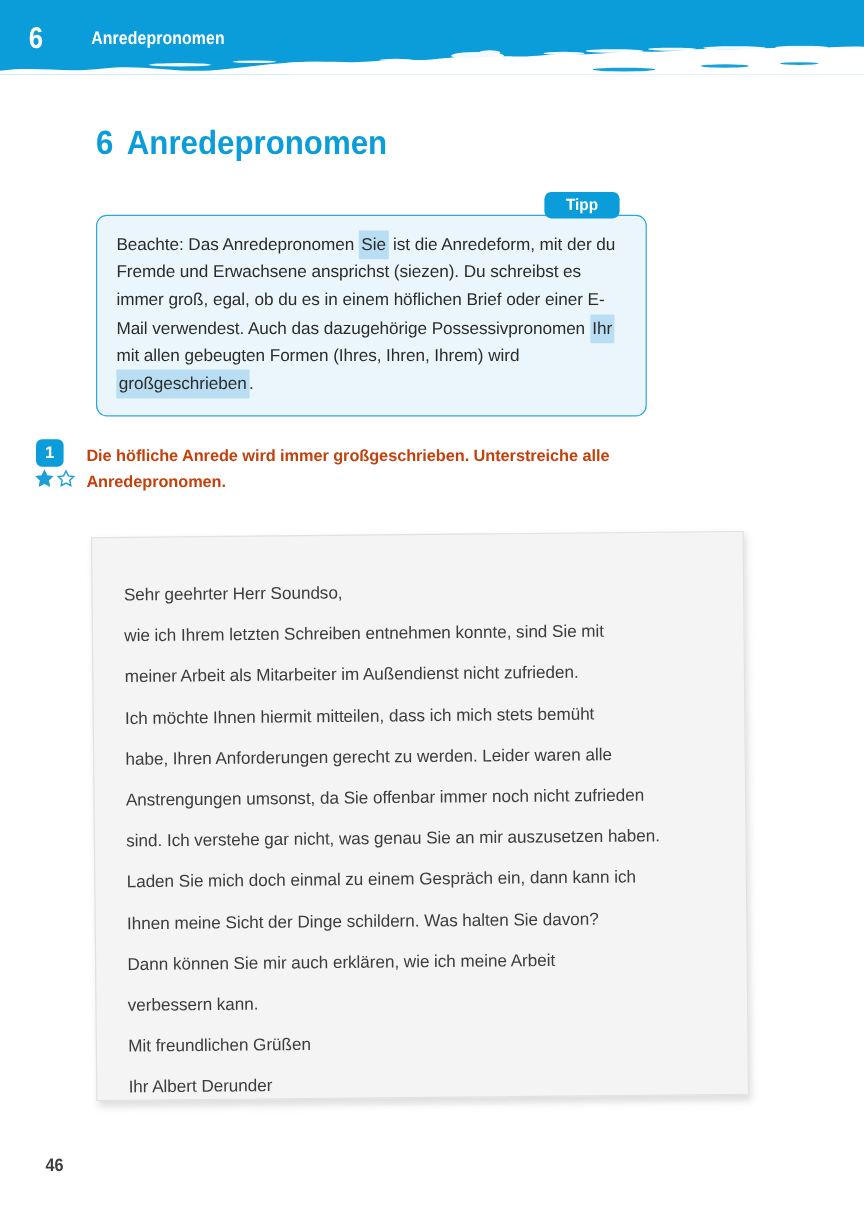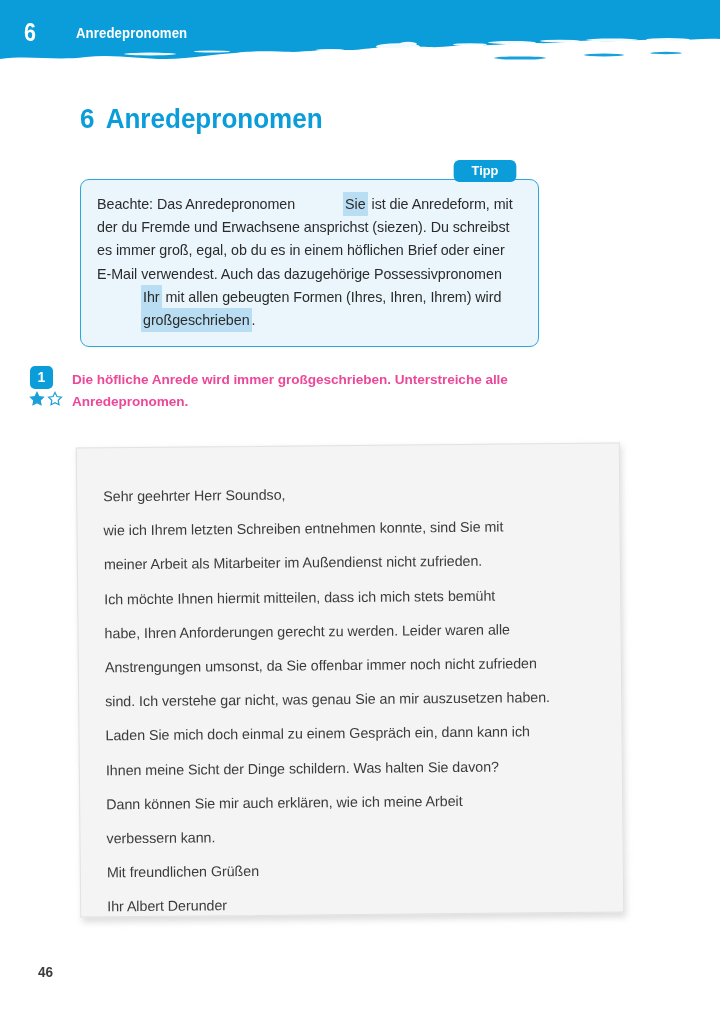--- a/index.html
+++ b/index.html
@@ -118,21 +118,20 @@
   .tipp-text {
     font-size: 14.3px;
     line-height: 23.2px;
     color: #2b2b2b;
     letter-spacing: -0.05px;
   }
   .hl {
     background: #b9ddf2;
     padding: 4px 2px;
     border-radius: 1px;
-    margin-left: 44px;
   }
 
   
   .ex-badge {
     position: absolute;
     left: 30px;
     top: 366px;
     width: 23px;
     height: 23px;
     background: #0b9dd9;
@@ -154,21 +153,21 @@
     align-items: center;
   }
   .ex-instruction {
     position: absolute;
     left: 72px;
     top: 369px;
     width: 500px;
     font-size: 13.6px;
     font-weight: bold;
     line-height: 21.5px;
-    color: #ec4899;
+    color: #c2410c;
     letter-spacing: -0.05px;
   }
 
   
   .letter-shadow {
     position: absolute;
     left: 80px;
     top: 448px;
     width: 544px;
     height: 472px;

